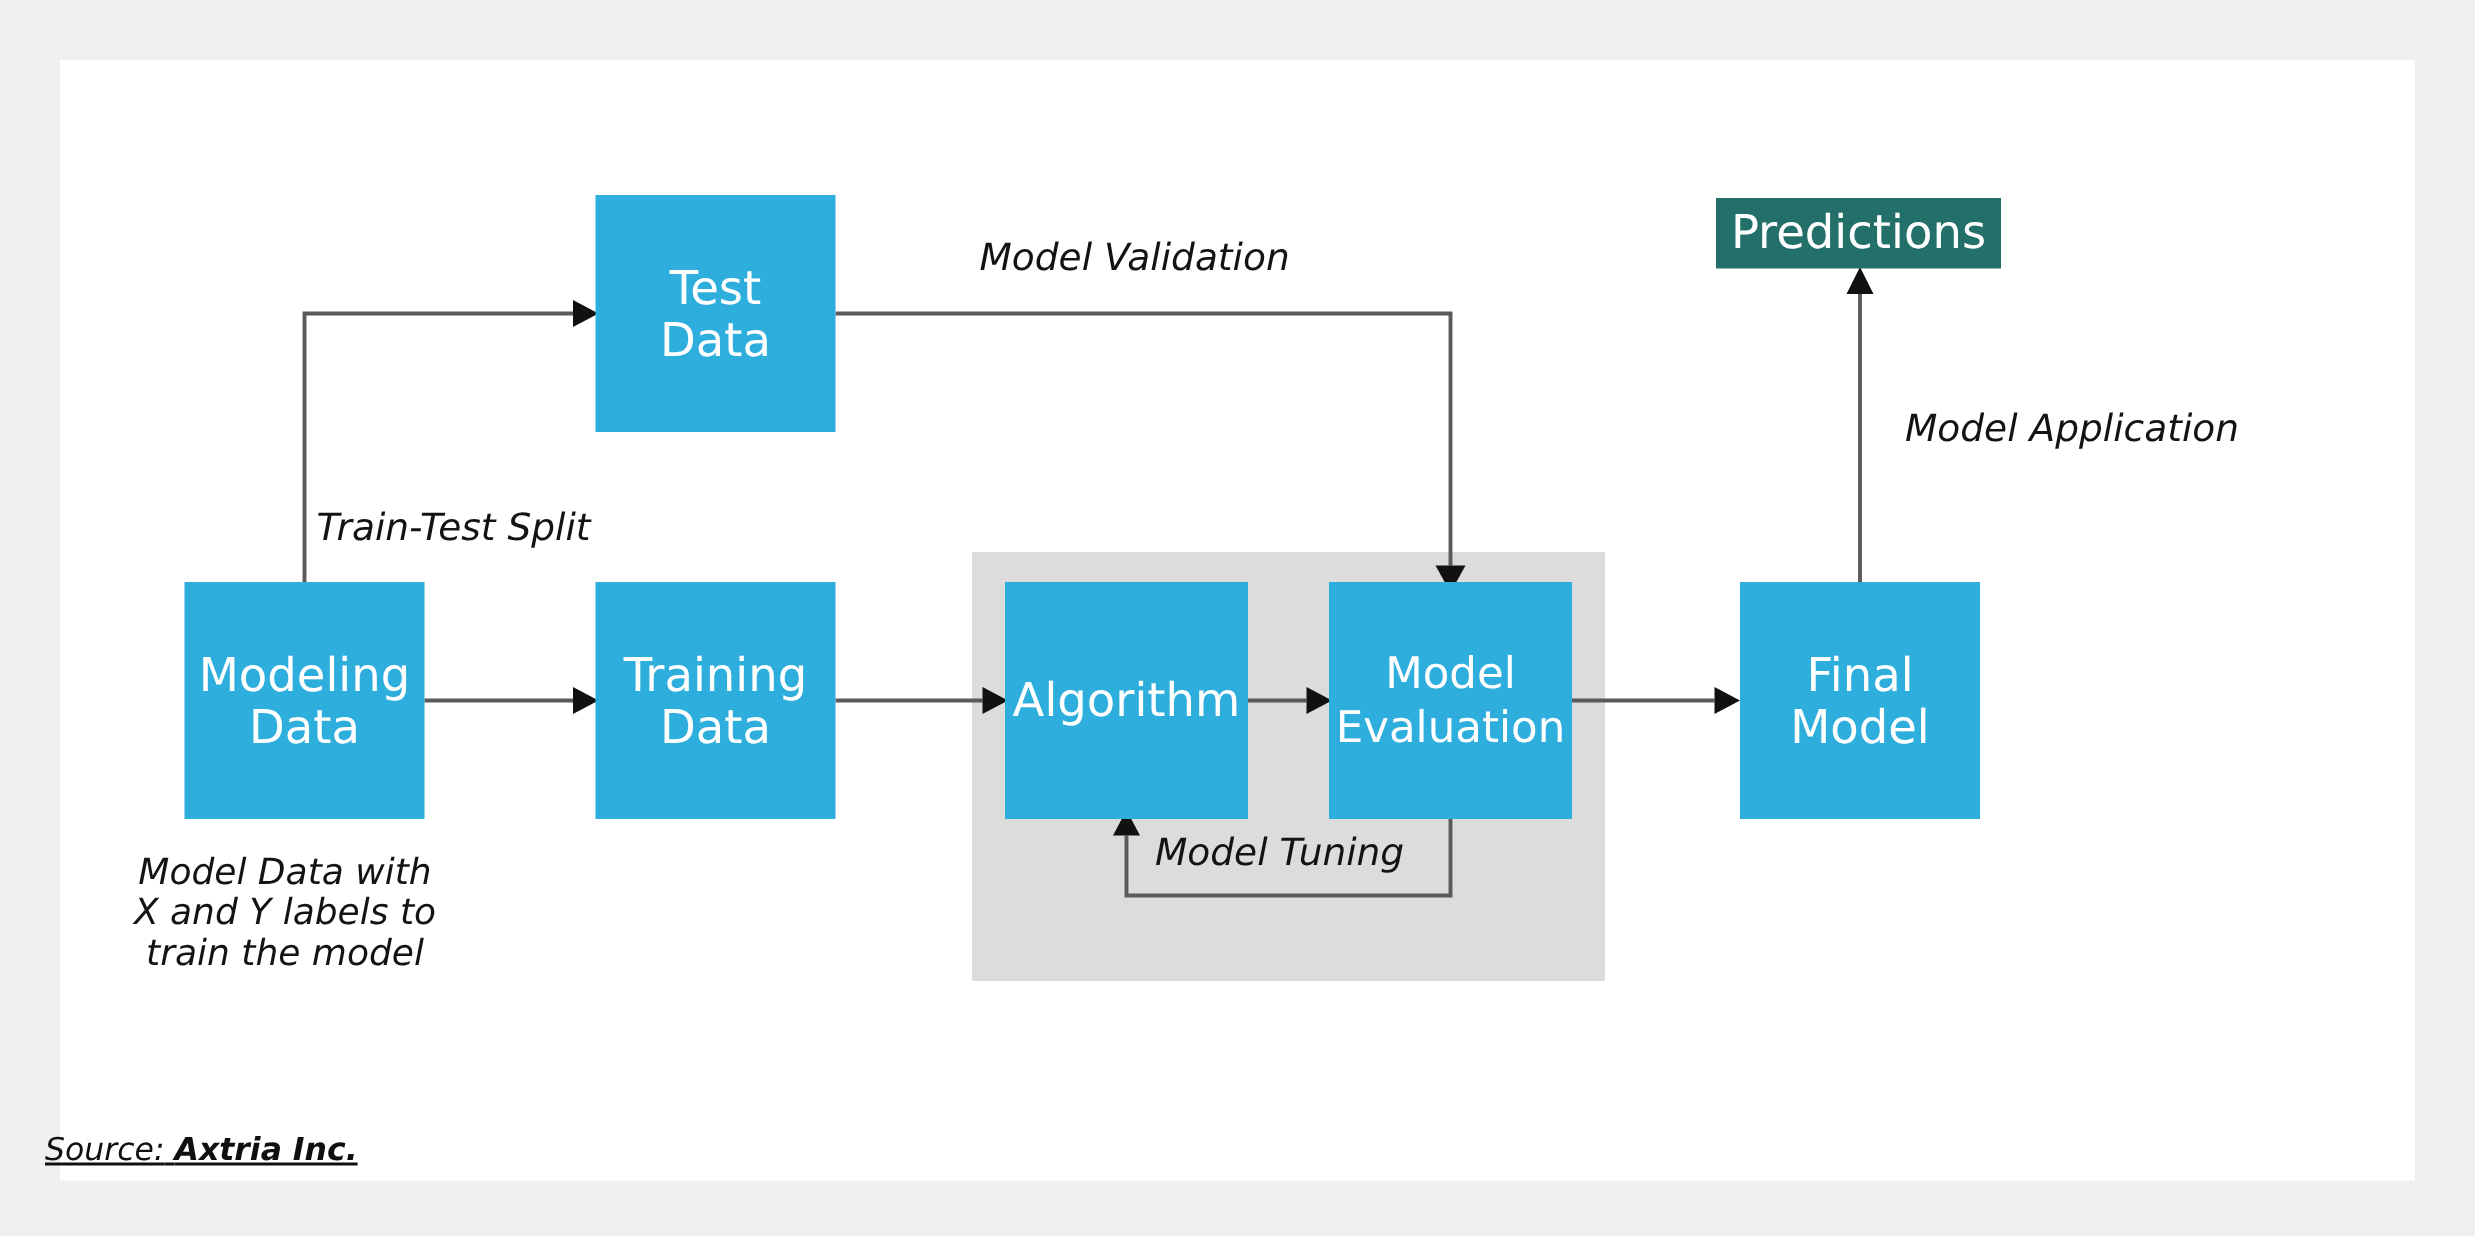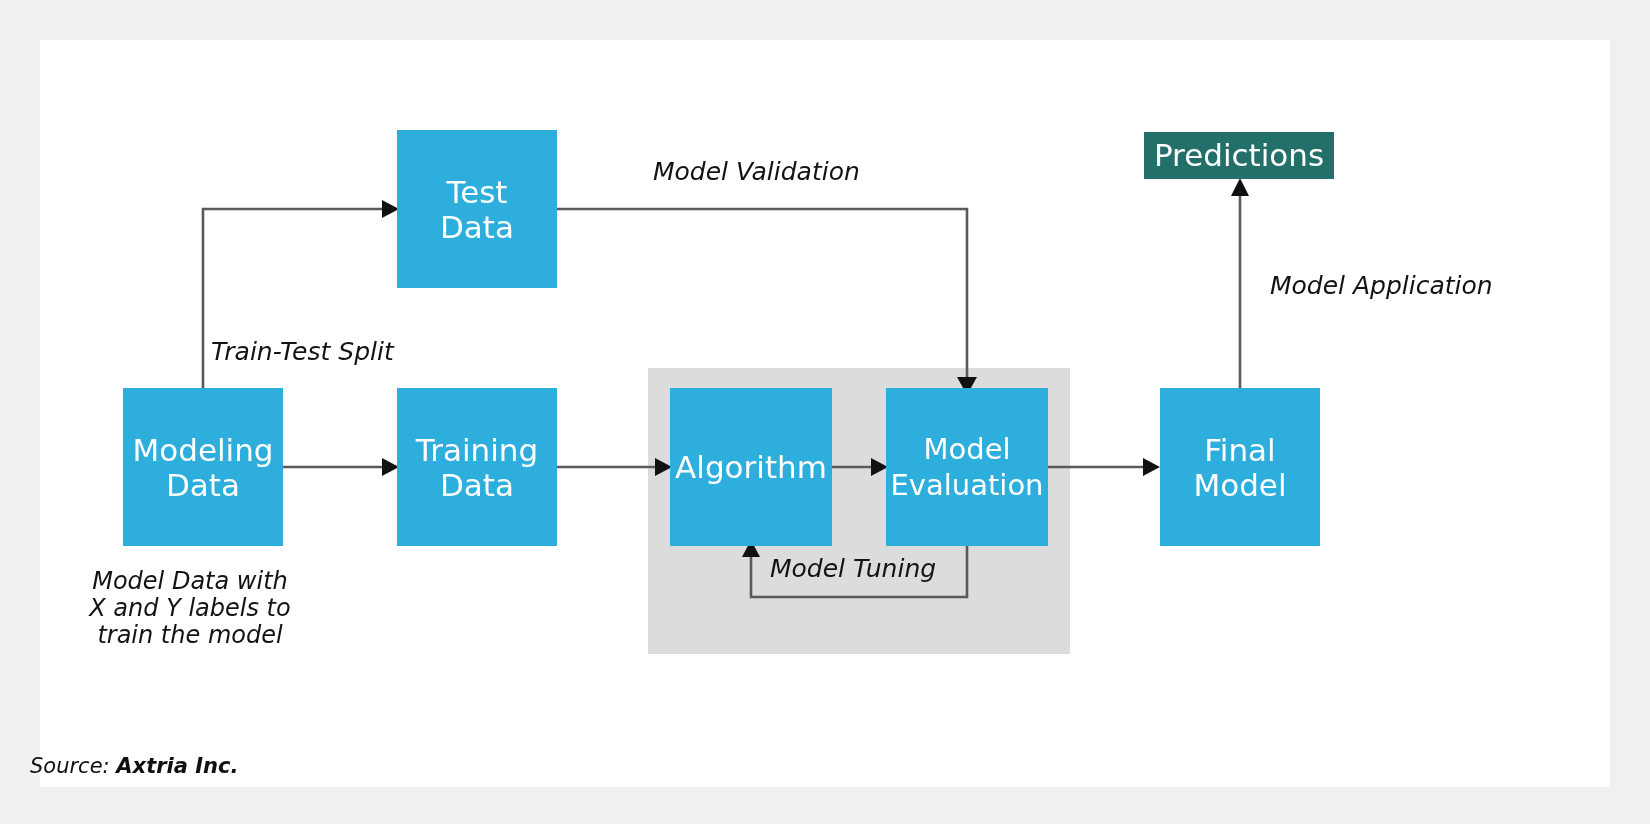--- a/index.html
+++ b/index.html
@@ -66,20 +66,21 @@
   }
   #footer {
     position: absolute;
     left: 30px;
     top: 754px;
     font-family: "DejaVu Sans", "Liberation Sans", sans-serif;
     font-style: italic;
     font-size: 21px;
     color: #101010;
     white-space: nowrap;
+    text-decoration: underline;
   }
   #footer .src-strong { font-weight: bold; }
 </style>
 </head>
 <body>
 
 <div id="page">
 
   <div id="canvas"></div>
 

